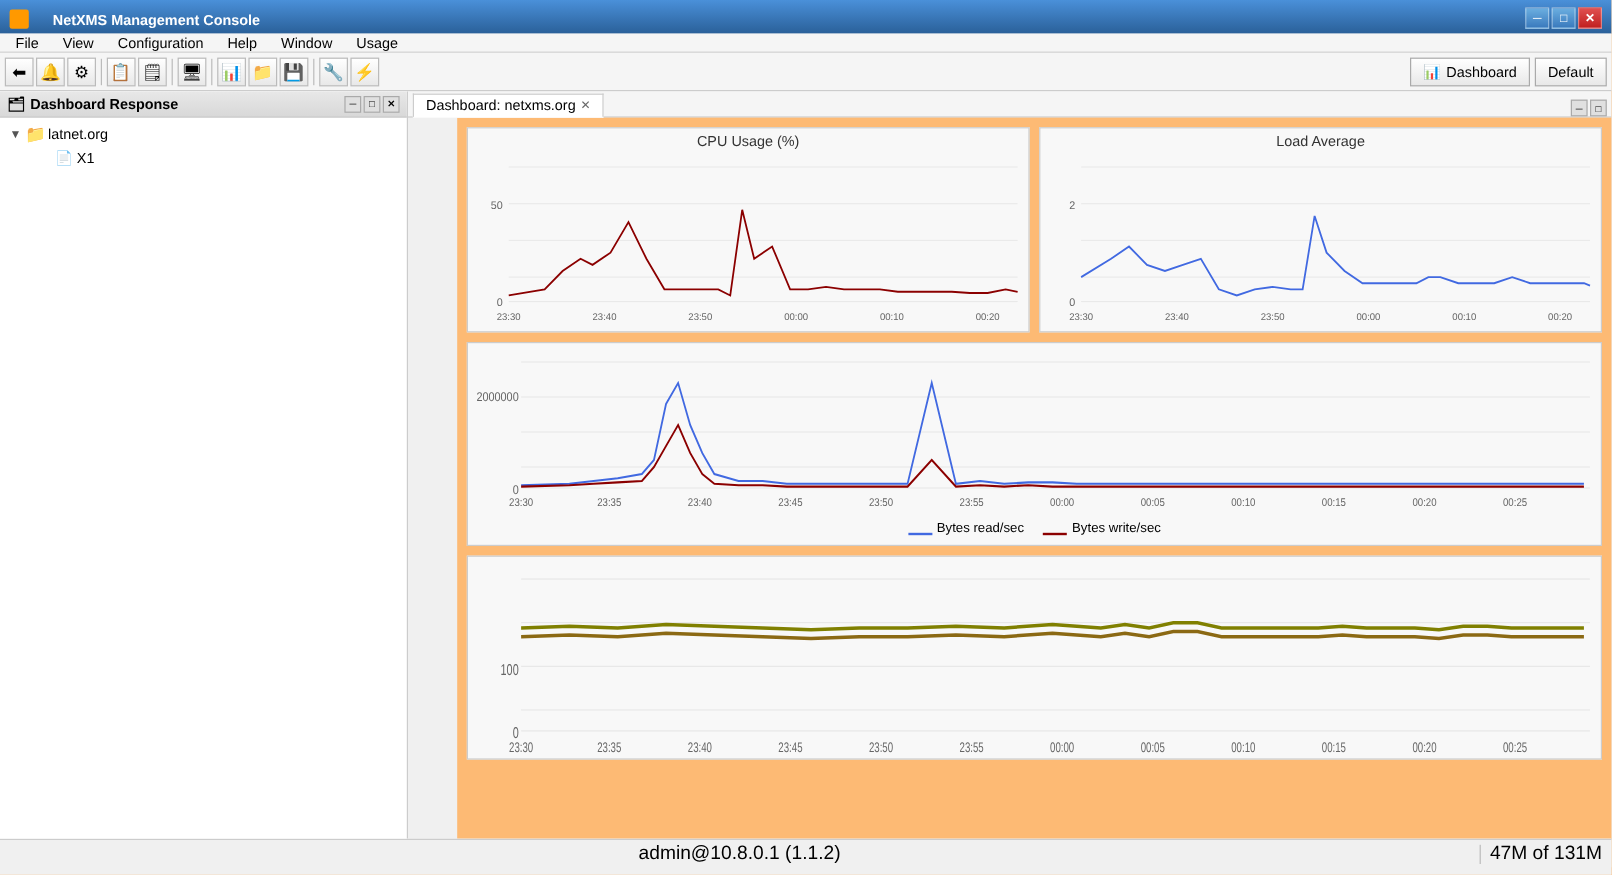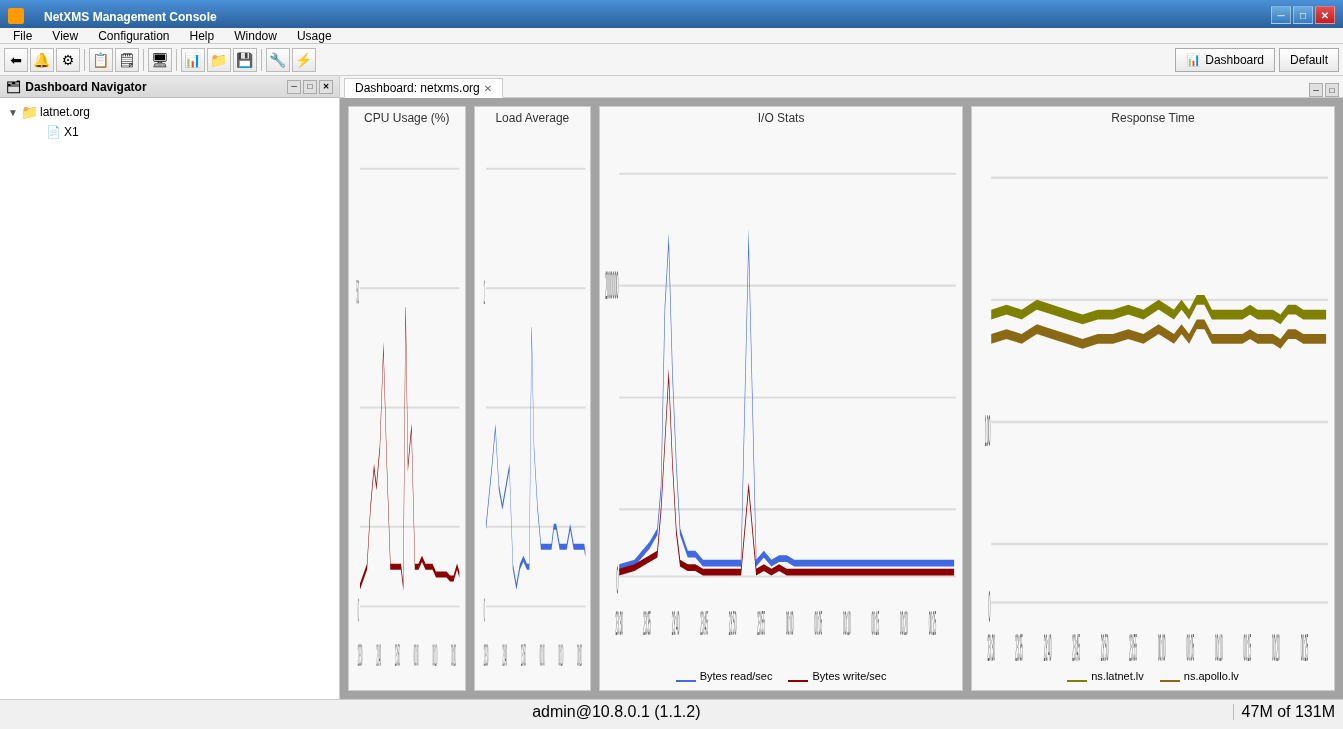--- a/index.html
+++ b/index.html
@@ -151,25 +151,26 @@
       margin-bottom: -1px;
       z-index: 1;
     }
     .tab-close { font-size: 10px; color: #666; cursor: pointer; }
     .tab-header-controls { margin-left: auto; display: flex; align-items: center; gap: 2px; padding-right: 4px; }
 
     
     .dashboard-content {
       flex: 1;
       overflow-y: auto;
-      background: #a3a3a3;
+      background: #fdba74;
       padding: 8px;
       display: flex;
-      flex-direction: row;
+      flex-direction: column;
       gap: 8px;
+      margin-left: 41px;
     }
 
     
     .chart-row { display: flex; gap: 8px; }
     .chart-panel {
       flex: 1;
       background: #f8f8f8;
       border: 1px solid #ccc;
       padding: 4px;
       min-height: 170px;
@@ -260,21 +261,21 @@
       <span>Default</span>
     </div>
   </div>
 </div>
 
 <div class="main-layout">
 
   <div class="left-panel">
     <div class="panel-header">
       <span>🗂</span>
-      <span>Dashboard Navigator</span>
+      <span>Dashboard Response</span>
       <div class="panel-header-controls">
         <div class="panel-ctrl-btn">─</div>
         <div class="panel-ctrl-btn">□</div>
         <div class="panel-ctrl-btn">✕</div>
       </div>
     </div>
     <div class="panel-body">
       <div class="tree-item">
         <span class="tree-arrow">▼</span>
         <span class="tree-icon folder-icon">📁</span>
@@ -351,21 +352,20 @@
               <text x="270" y="135" font-size="8" fill="#666" text-anchor="middle">00:00</text>
               <text x="350" y="135" font-size="8" fill="#666" text-anchor="middle">00:10</text>
               <text x="430" y="135" font-size="8" fill="#666" text-anchor="middle">00:20</text>
             </svg>
           </div>
         </div>
       </div>
 
       <div class="chart-row">
         <div class="chart-panel" style="width:100%;flex:unset;">
-          <div class="chart-title">I/O Stats</div>
           <div class="chart-area" style="height:120px;">
             <svg class="chart-svg" viewBox="0 0 930 120" preserveAspectRatio="none">
               <line x1="40" y1="10" x2="925" y2="10" stroke="#ddd" stroke-width="0.5"></line>
               <line x1="40" y1="35" x2="925" y2="35" stroke="#ddd" stroke-width="0.5"></line>
               <line x1="40" y1="60" x2="925" y2="60" stroke="#ddd" stroke-width="0.5"></line>
               <line x1="40" y1="85" x2="925" y2="85" stroke="#ddd" stroke-width="0.5"></line>
               <line x1="40" y1="100" x2="925" y2="100" stroke="#ddd" stroke-width="0.5"></line>
               <text x="38" y="38" font-size="9" fill="#666" text-anchor="end">2000000</text>
               <text x="38" y="104" font-size="9" fill="#666" text-anchor="end">0</text>
 
@@ -395,21 +395,20 @@
             <div class="legend-item">
               <div class="legend-line" style="background:#8B0000;"></div>
               <span>Bytes write/sec</span>
             </div>
           </div>
         </div>
       </div>
 
       <div class="chart-row">
         <div class="chart-panel" style="width:100%;flex:unset;">
-          <div class="chart-title">Response Time</div>
           <div class="chart-area" style="height:110px;">
             <svg class="chart-svg" viewBox="0 0 930 110" preserveAspectRatio="none">
               <line x1="40" y1="10" x2="925" y2="10" stroke="#ddd" stroke-width="0.5"></line>
               <line x1="40" y1="35" x2="925" y2="35" stroke="#ddd" stroke-width="0.5"></line>
               <line x1="40" y1="60" x2="925" y2="60" stroke="#ddd" stroke-width="0.5"></line>
               <line x1="40" y1="85" x2="925" y2="85" stroke="#ddd" stroke-width="0.5"></line>
               <line x1="40" y1="97" x2="925" y2="97" stroke="#ddd" stroke-width="0.5"></line>
               <text x="38" y="65" font-size="9" fill="#666" text-anchor="end">100</text>
               <text x="38" y="101" font-size="9" fill="#666" text-anchor="end">0</text>
 
@@ -424,30 +423,20 @@
               <text x="338" y="109" font-size="8" fill="#666" text-anchor="middle">23:50</text>
               <text x="413" y="109" font-size="8" fill="#666" text-anchor="middle">23:55</text>
               <text x="488" y="109" font-size="8" fill="#666" text-anchor="middle">00:00</text>
               <text x="563" y="109" font-size="8" fill="#666" text-anchor="middle">00:05</text>
               <text x="638" y="109" font-size="8" fill="#666" text-anchor="middle">00:10</text>
               <text x="713" y="109" font-size="8" fill="#666" text-anchor="middle">00:15</text>
               <text x="788" y="109" font-size="8" fill="#666" text-anchor="middle">00:20</text>
               <text x="863" y="109" font-size="8" fill="#666" text-anchor="middle">00:25</text>
             </svg>
           </div>
-          <div class="chart-legend">
-            <div class="legend-item">
-              <div class="legend-line" style="background:#808000;"></div>
-              <span>ns.latnet.lv</span>
-            </div>
-            <div class="legend-item">
-              <div class="legend-line" style="background:#8B6914;"></div>
-              <span>ns.apollo.lv</span>
-            </div>
-          </div>
         </div>
       </div>
 
     </div>
   </div>
 </div>
 
 <div class="status-bar">
   <div class="status-center">admin@10.8.0.1 (1.1.2)</div>
   <div class="status-sep"></div>

